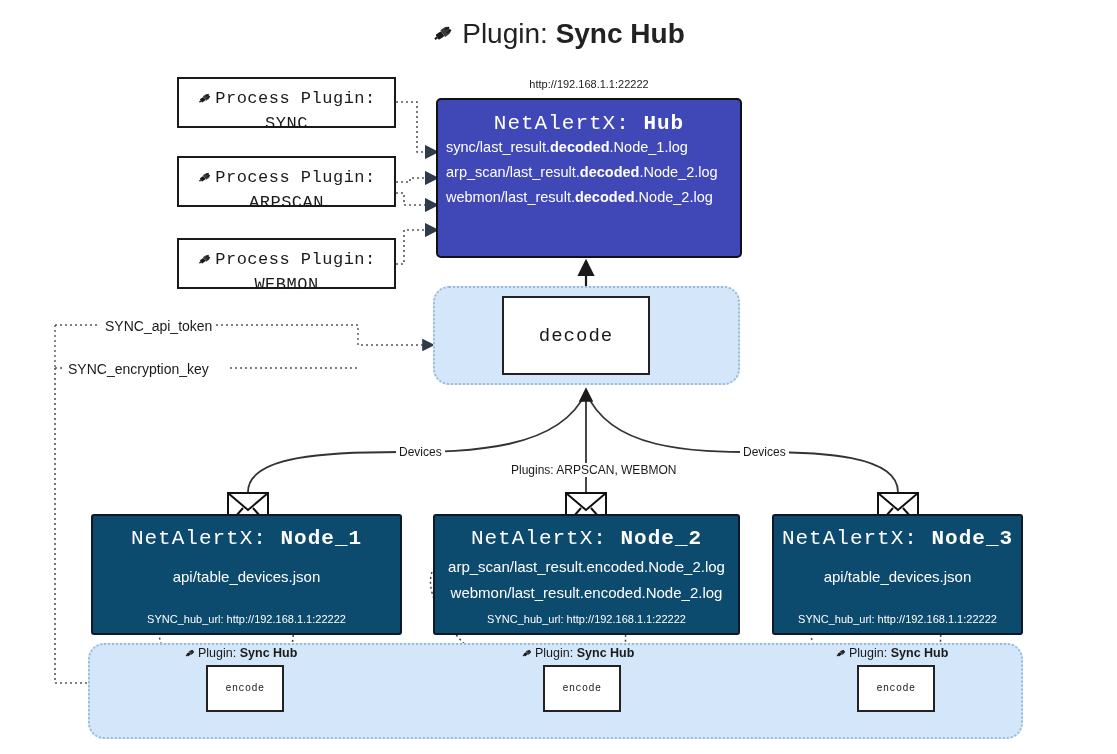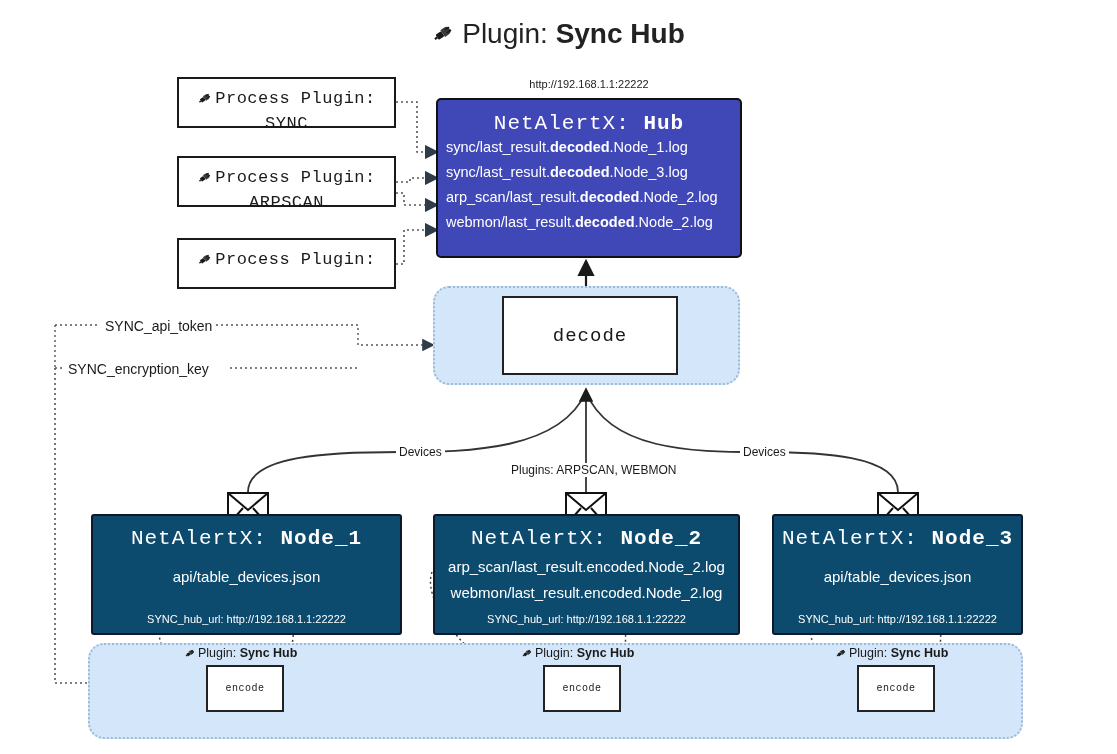--- a/index.html
+++ b/index.html
@@ -39,21 +39,21 @@
   
   .panel{position:absolute;background:#d4e7fa;border:2px dotted #9ab8d8;
          border-radius:16px;box-sizing:border-box;}
   #decodePanel{left:433px;top:286px;width:307px;height:99px;}
   #bottomPanel{left:88px;top:643px;width:935px;height:96px;}
 
   
   .cbox{position:absolute;background:#fff;border:2px solid #222;
         box-sizing:border-box;display:flex;align-items:center;
         justify-content:center;}
-  #decode{left:502px;top:296px;width:176px;height:79px;font-size:19px;
+  #decode{left:502px;top:296px;width:148px;height:79px;font-size:19px;
           letter-spacing:1px;}
   .encbox{width:78px;height:47px;font-size:10px;letter-spacing:.5px;}
   #enc1{left:206px;top:665px;}
   #enc2{left:543px;top:665px;}
   #enc3{left:857px;top:665px;}
 
   .enclabel{position:absolute;font-size:12.5px;color:#1a1a1a;white-space:nowrap;}
   #encl1{left:184px;top:646px;}
   #encl2{left:521px;top:646px;}
   #encl3{left:835px;top:646px;}
@@ -174,27 +174,27 @@
 <div class="pbox mono" style="left:177px;top:238px;width:219px;height:51px;">
   <span class="l1"><svg width="18" height="17" viewBox="0 0 24 24" style="vertical-align:-3px">
         <g transform="rotate(-35 12 12)">
           <rect x="3.2" y="9.2" width="6.2" height="5.6" rx="1" fill="#1a1a1a"></rect>
           <path d="M9.4 8.2 h4.0 a3.6 3.6 0 0 1 0 7.6 h-4.0 z" fill="#3a3a3a"></path>
           <rect x="13.2" y="9.6" width="4.4" height="1.6" fill="#1a1a1a"></rect>
           <rect x="13.2" y="12.8" width="4.4" height="1.6" fill="#1a1a1a"></rect>
           <path d="M0.6 11.0 h2.8 v2.0 h-2.8 z" fill="#1a1a1a"></path>
         </g>
       </svg><span>Process Plugin:</span></span>
+  <span class="l2">WEBMON</span>
 </div>
 
 <div id="hubUrl">http://192.168.1.1:22222</div>
 <div id="hub">
   <div class="htitle mono"><span>NetAlertX: </span><b>Hub</b></div>
   <div class="line"><span>sync/last_result.</span><b>decoded</b><span>.Node_1.log</span></div>
-  <div class="line"><span>sync/last_result.</span><b>decoded</b><span>.Node_3.log</span></div>
   <div class="line"><span>arp_scan/last_result.</span><b>decoded</b><span>.Node_2.log</span></div>
   <div class="line"><span>webmon/last_result.</span><b>decoded</b><span>.Node_2.log</span></div>
 </div>
 
 <div class="panel" id="decodePanel"></div>
 <div class="cbox mono" id="decode">decode</div>
 
 <div class="tlabel" id="lblTok">SYNC_api_token</div>
 <div class="tlabel" id="lblKey">SYNC_encryption_key</div>
 

